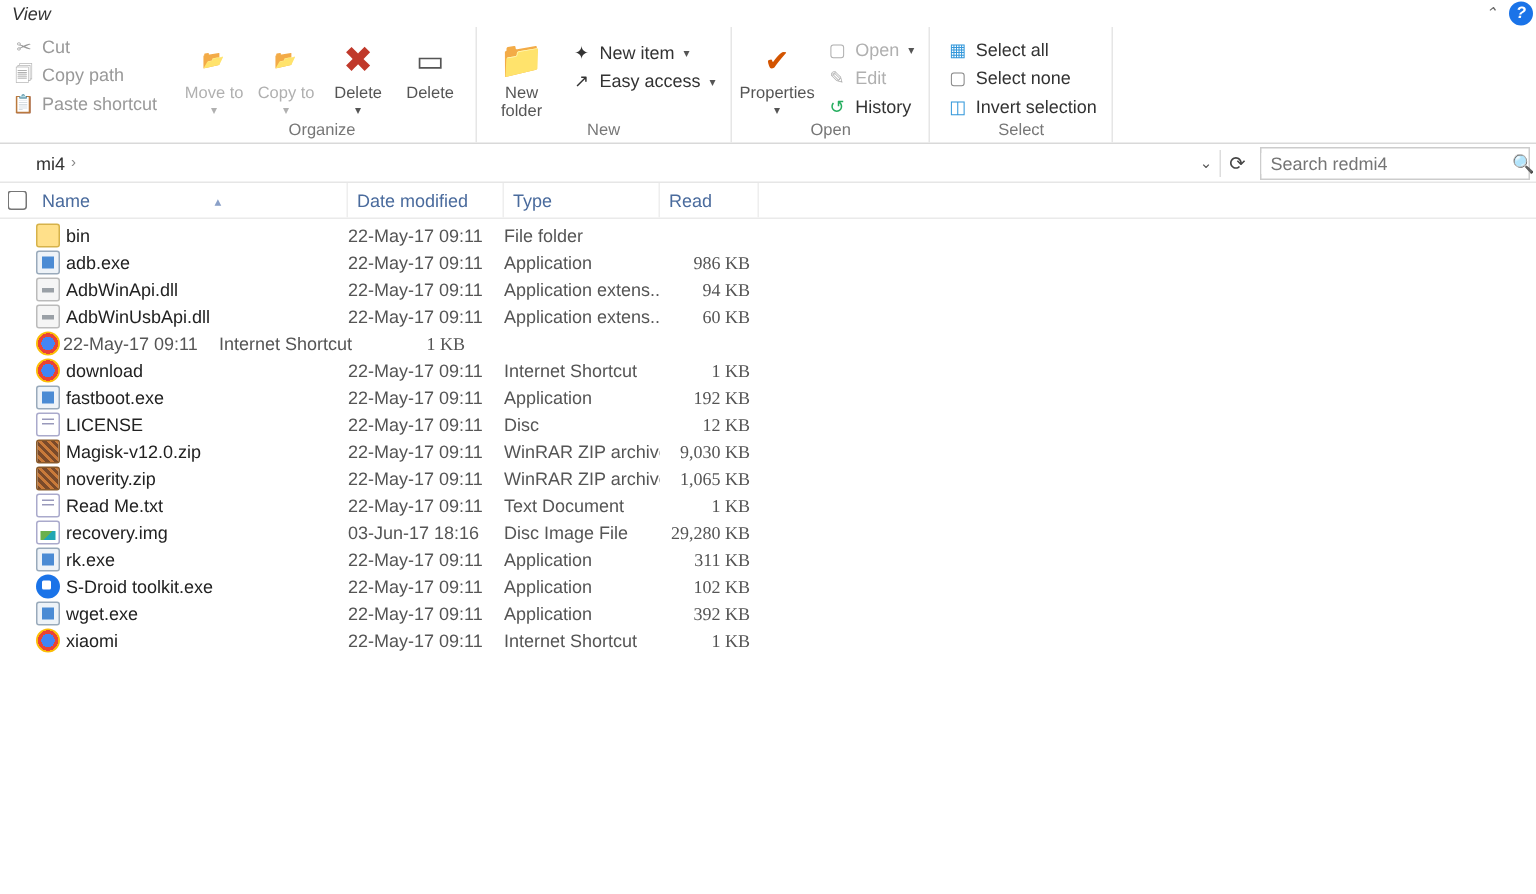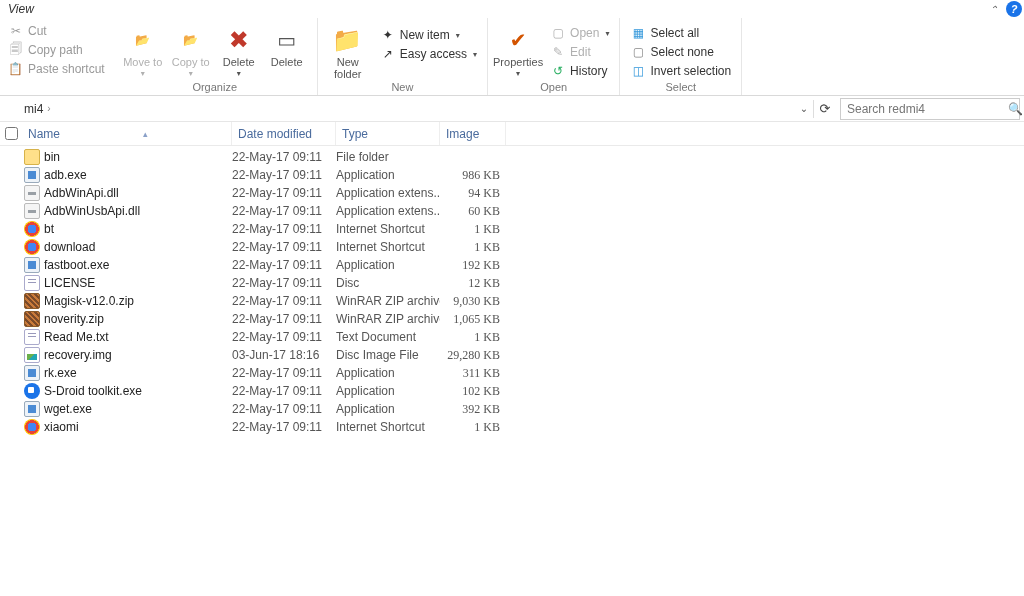--- a/index.html
+++ b/index.html
@@ -228,21 +228,21 @@
         <span>Name</span>
         <span class="sort">▴</span>
       </div>
   <div class="col c-date">
         <span>Date modified</span>
       </div>
   <div class="col c-type">
         <span>Type</span>
       </div>
   <div class="col c-size">
-        <span>Image</span>
+        <span>Read</span>
       </div>
 </div>
 
 <div class="rows" id="rows">
       <div class="row">
         <span class="pad"></span>
         <span class="iconcell">
           <span class="fi folder"></span>
         </span>
         <span class="namecell">bin</span>
@@ -278,21 +278,20 @@
         <span class="namecell">AdbWinUsbApi.dll</span>
         <span class="datecell">22-May-17 09:11</span>
         <span class="typecell">Application extens...</span>
         <span class="sizecell">60 KB</span>
       </div>
       <div class="row">
         <span class="pad"></span>
         <span class="iconcell">
           <span class="fi url"></span>
         </span>
-        <span class="namecell">bt</span>
         <span class="datecell">22-May-17 09:11</span>
         <span class="typecell">Internet Shortcut</span>
         <span class="sizecell">1 KB</span>
       </div>
       <div class="row">
         <span class="pad"></span>
         <span class="iconcell">
           <span class="fi url"></span>
         </span>
         <span class="namecell">download</span>

